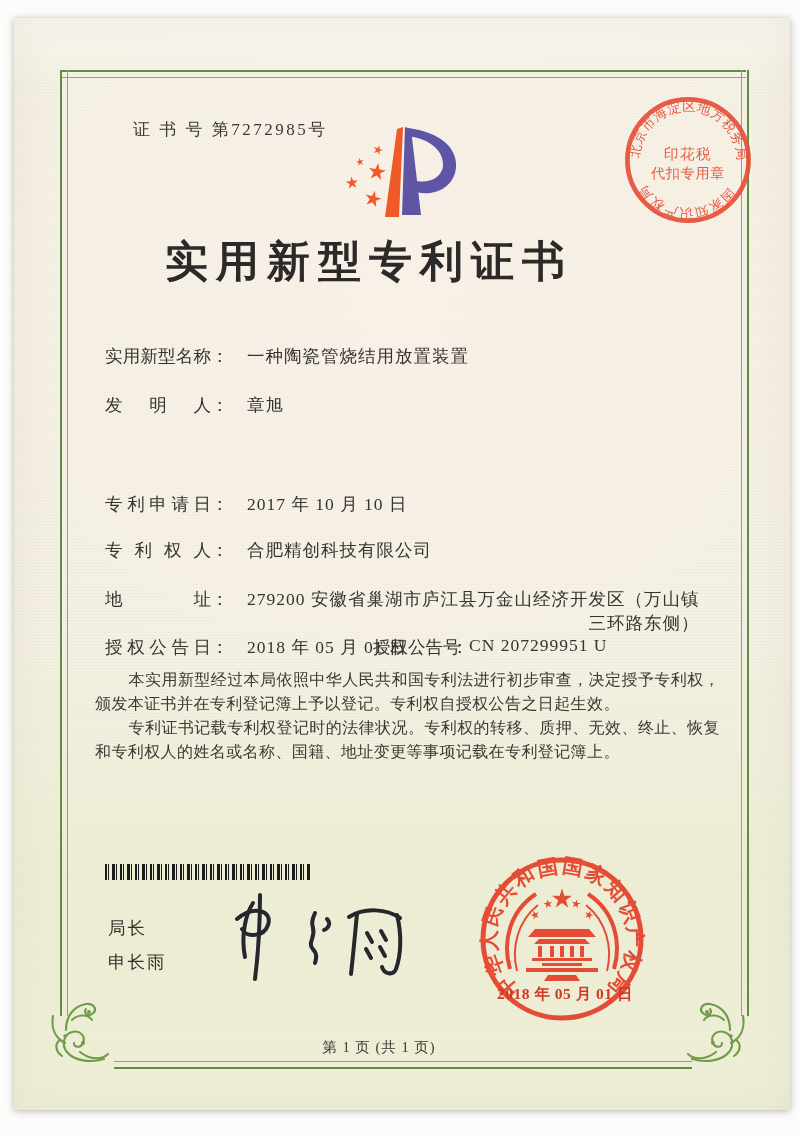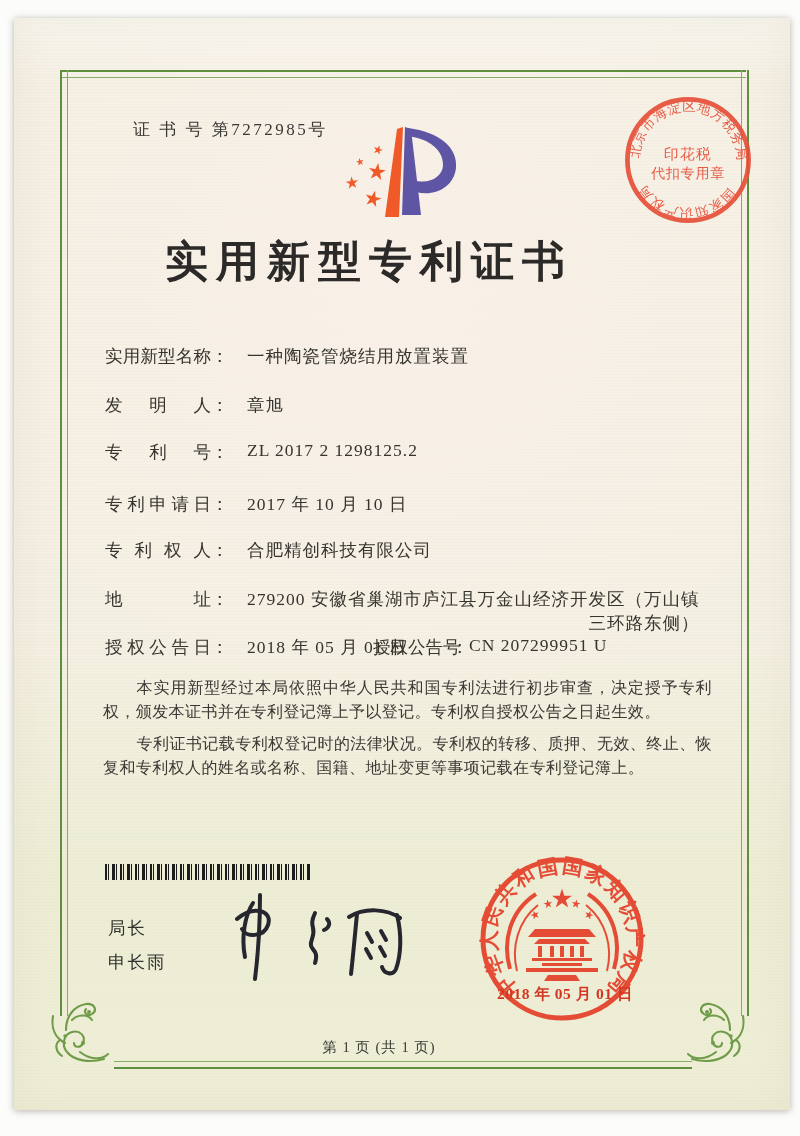--- a/index.html
+++ b/index.html
@@ -38,21 +38,21 @@
   }
   .row{position:absolute;left:91px;font-size:17.5px;color:#35342f;white-space:nowrap;}
   .lbl{display:inline-block;width:106px;text-align:justify;text-align-last:justify;vertical-align:top;}
   .sep{display:inline-block;width:36px;vertical-align:top;}
   .val{display:inline-block;vertical-align:top;letter-spacing:1px;}
   .val .line2{display:block;text-align:right;}
   .pair2{position:absolute;left:268px;top:0;}
   .pair2 .lbl{width:78px;}
   .pair2 .sep{width:18px;}
   .paras{position:absolute;left:81px;top:650px;width:625px;}
-  .paras p{margin:8px;font-size:16px;line-height:24px;letter-spacing:.4px;text-indent:2.1em;text-align:justify;color:#3a3934;}
+  .paras p{margin:0;font-size:16px;line-height:24px;letter-spacing:.4px;text-indent:2.1em;text-align:justify;color:#3a3934;}
   .barcode{
     position:absolute;left:91px;top:846px;width:205px;height:16px;
     background:repeating-linear-gradient(90deg,
       #1c1c1c 0 2px, rgba(0,0,0,0) 2px 3px,
       #1c1c1c 3px 4px, rgba(0,0,0,0) 4px 7px,
       #1c1c1c 7px 10px, rgba(0,0,0,0) 10px 11px,
       #1c1c1c 11px 12px, rgba(0,0,0,0) 12px 15px);
   }
   .signer-title{position:absolute;left:94px;top:898px;font-size:17.5px;letter-spacing:2px;color:#33322e;}
   .signer-name{position:absolute;left:94px;top:932px;font-size:17.5px;letter-spacing:2px;color:#33322e;}
@@ -135,23 +135,20 @@
       <text x="0" y="13" text-anchor="middle" font-size="10.5" letter-spacing="0.5" fill="#e6503a">代扣专用章</text>
     </svg>
 
     <div class="title">实用新型专利证书</div>
 
     <div class="row" style="top:375px">
       <span class="lbl">发明人</span><span class="sep">：</span><span class="val">章旭</span>
     </div>
     <div class="row" style="top:326px">
       <span class="lbl">实用新型名称</span><span class="sep">：</span><span class="val">一种陶瓷管烧结用放置装置</span>
-    </div>
-    <div class="row" style="top:422px">
-      <span class="lbl">专利号</span><span class="sep">：</span><span class="val">ZL 2017 2 1298125.2</span>
     </div>
     <div class="row" style="top:474px">
       <span class="lbl">专利申请日</span><span class="sep">：</span><span class="val">2017 年 10 月 10 日</span>
     </div>
     <div class="row" style="top:520px">
       <span class="lbl">专利权人</span><span class="sep">：</span><span class="val">合肥精创科技有限公司</span>
     </div>
     <div class="row" style="top:569px">
       <span class="lbl">地址</span><span class="sep">：</span><span class="val"><span>279200 安徽省巢湖市庐江县万金山经济开发区（万山镇</span><span class="line2">三环路东侧）</span></span>
     </div>

